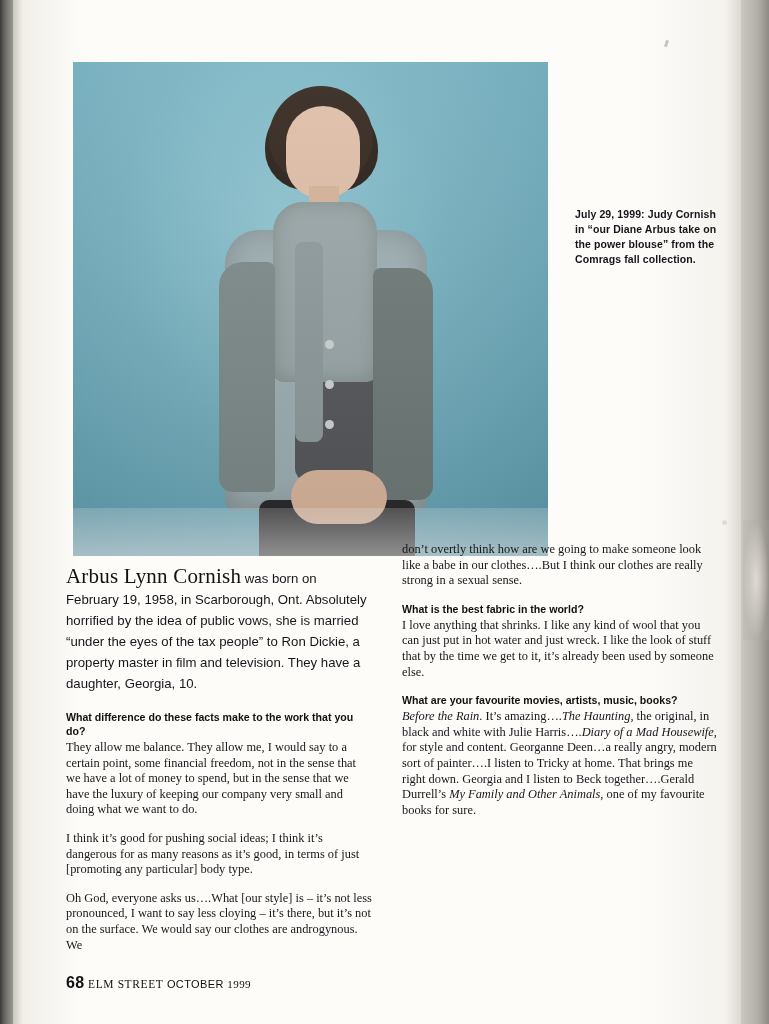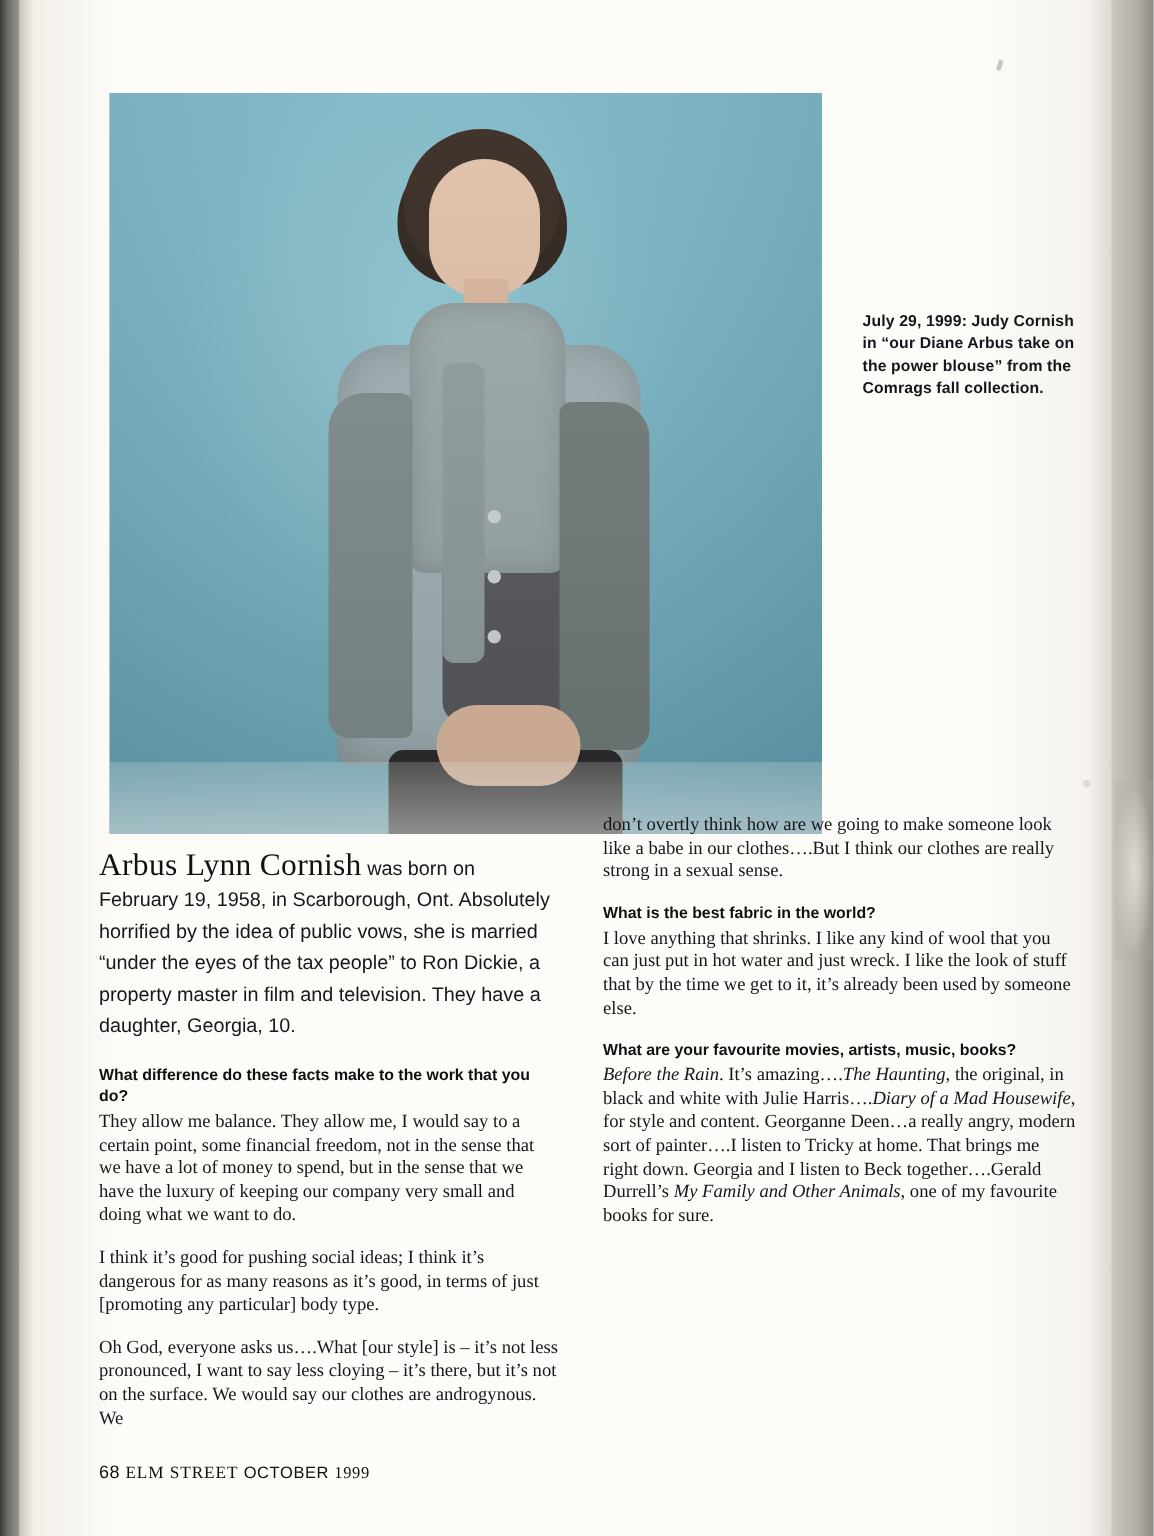--- a/index.html
+++ b/index.html
@@ -214,21 +214,21 @@
   
   .footer {
     position: absolute;
     left: 44px;
     top: 974px;
     font-family: "Liberation Sans", sans-serif;
     font-size: 11px;
     color: #111;
     letter-spacing: 0.4px;
   }
-  .footer .pg { font-weight: normal; font-size: 12px; }
+  .footer .pg { font-weight: bold; font-size: 16px; }
   .footer .mag { font-family:"Liberation Serif", serif; font-size: 11.5px; letter-spacing: 0.6px; }
   .footer .mo { font-weight: normal; }
   .footer .yr { font-family:"Liberation Serif", serif; }
 
   
   .speck-a { position:absolute; left:643px; top:40px; width:3px; height:7px; background:#b9b3a6; transform:rotate(18deg); opacity:.75; }
   .speck-b { position:absolute; left:700px; top:520px; width:5px; height:5px; background:#d8d2c6; border-radius:50%; opacity:.7; }
 </style>
 </head>
 <body>

